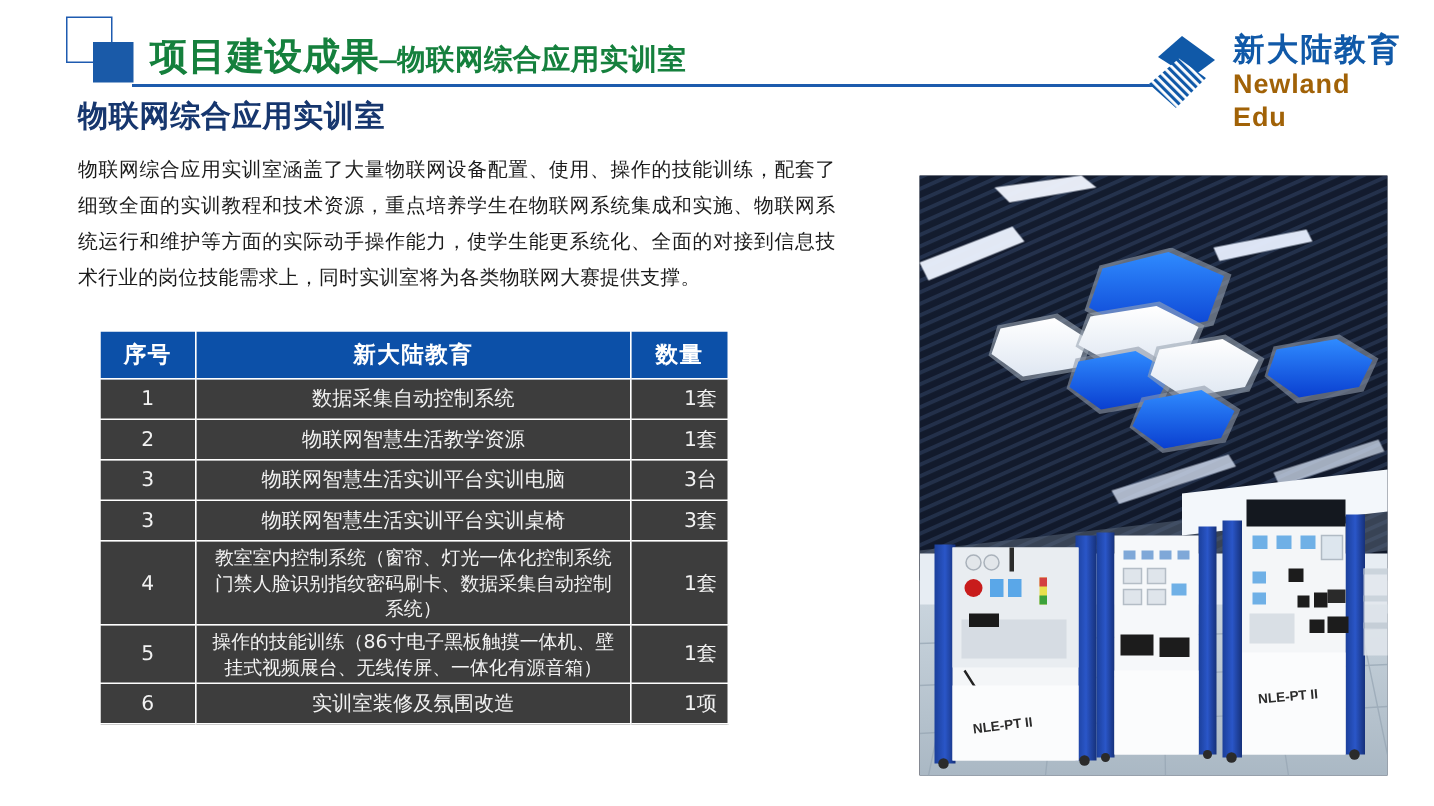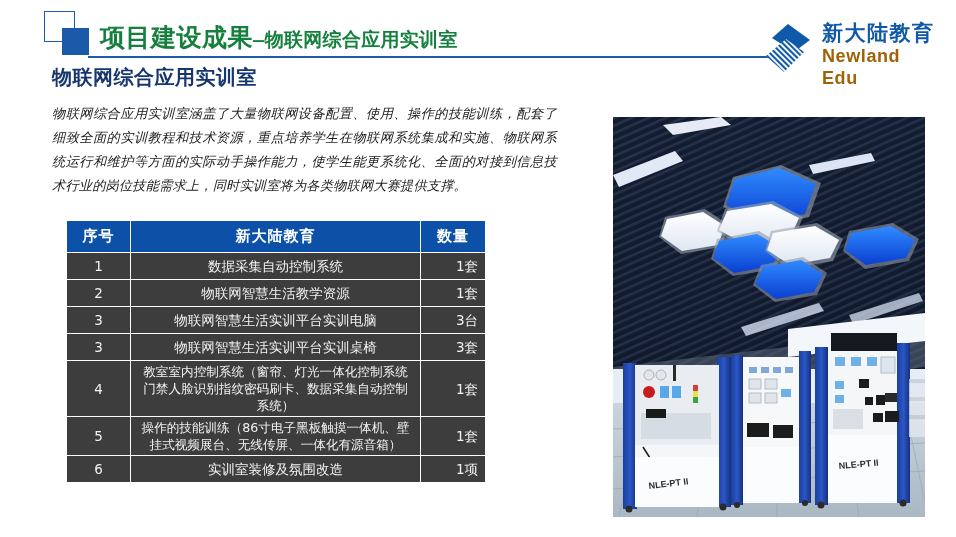--- a/index.html
+++ b/index.html
@@ -64,21 +64,20 @@
     font-size: 20px; font-weight: 700; color: #16366e;
     letter-spacing: 0.5px;
   }
   .paragraph {
     position: absolute; left: 52px; top: 102px;
     width: 505px;
     font-family: "DejaVu Sans", sans-serif;
     font-size: 13.2px; color: #1b1b1b;
     line-height: 24px; text-align: justify;
     letter-spacing: 0.2px;
-    font-style: italic;
   }
 
   
   .table-wrap { position: absolute; left: 66px; top: 220px; width: 419px; }
   table.results {
     width: 419px; border-collapse: collapse;
     table-layout: fixed;
   }
   table.results col.c1 { width: 64px; }
   table.results col.c2 { width: 290px; }

